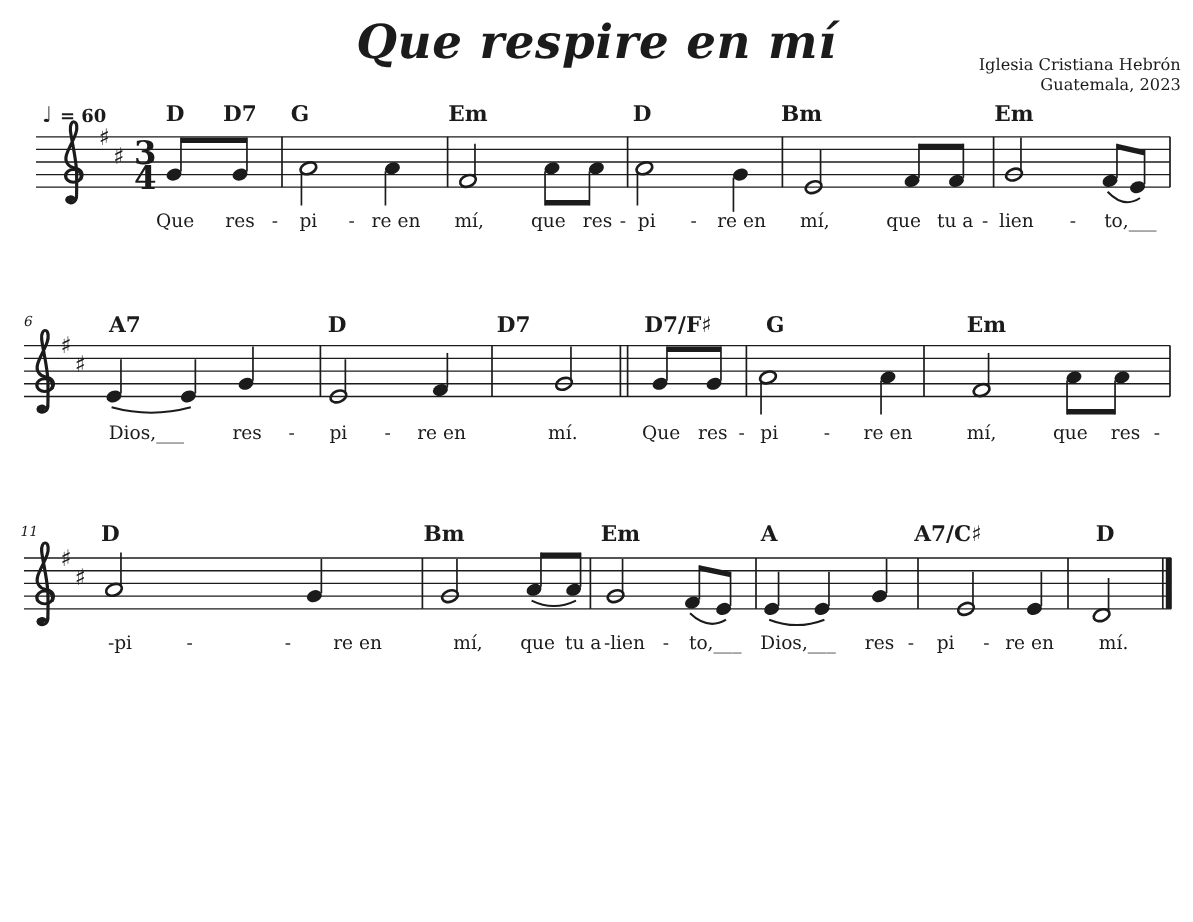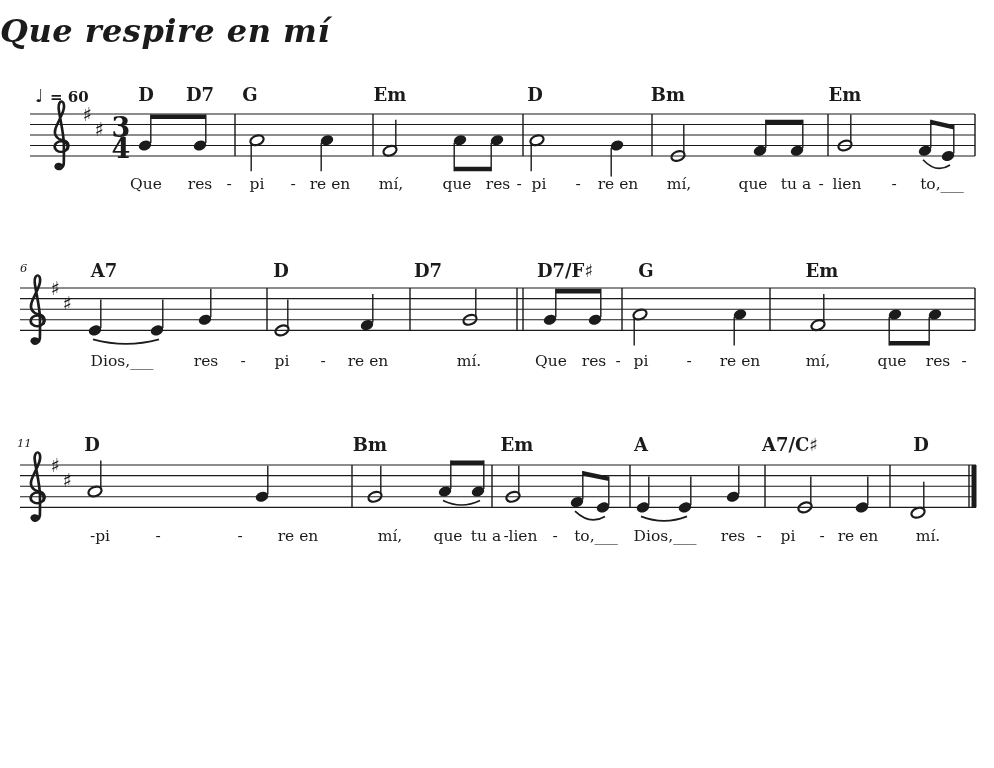--- a/index.html
+++ b/index.html
@@ -1,37 +1,41 @@
 <!DOCTYPE html>
 <html><head>
 <meta charset="utf-8">
 <style>
   html,body{margin:0;padding:0;background:#fff;}
   .page{position:relative;width:994px;height:768px;background:#ffffff;overflow:hidden;
         font-family:"DejaVu Serif","Liberation Serif",serif;color:#1b1b1b;}
-  .title{position:absolute;left:0;right:0;top:12px;text-align:left;
-         font-size:32px;font-weight:bold;font-style:italic;letter-spacing:.5px;}
+  .title{position:absolute;left:0;right:0;top:12px;text-align:center;
+         font-size:39px;font-weight:bold;font-style:italic;letter-spacing:.5px;}
   .subtitle{position:absolute;left:0;right:0;top:52px;text-align:center;font-size:16.5px;}
   .attribution{position:absolute;right:10px;top:46px;text-align:right;
                font-size:13.5px;line-height:16.5px;}
   svg.score{position:absolute;left:0;top:0;}
   svg text{font-family:"DejaVu Serif","Liberation Serif",serif;fill:#1b1b1b;}
   svg text.chord{font-weight:bold;font-size:18px;}
   svg text.lyric{font-size:15.5px;}
   svg text.mnum{font-style:italic;font-size:11.5px;}
   svg text.tsig{font-weight:bold;font-size:27px;}
   svg text.sharp{font-family:"DejaVu Sans",sans-serif;font-size:19px;}
   svg text.tempo-note{font-family:"DejaVu Sans",sans-serif;font-size:18px;}
   svg text.tempo-text{font-weight:bold;font-size:15px;}
 </style>
 </head>
 <body>
 
 <div class="page">
   <div class="title">Que respire en mí</div>
+  <div class="attribution">
+    <div>Iglesia Cristiana Hebrón</div>
+    <div>Guatemala, 2023</div>
+  </div>
   <svg id="score" class="score" width="994" height="768" viewBox="0 0 994 768">
       <g>
         <g>
           <line x1="30" y1="114" x2="975" y2="114" stroke="#1b1b1b" stroke-width="1.1"></line>
           <line x1="30" y1="124.5" x2="975" y2="124.5" stroke="#1b1b1b" stroke-width="1.1"></line>
           <line x1="30" y1="135" x2="975" y2="135" stroke="#1b1b1b" stroke-width="1.1"></line>
           <line x1="30" y1="145.5" x2="975" y2="145.5" stroke="#1b1b1b" stroke-width="1.1"></line>
           <line x1="30" y1="156" x2="975" y2="156" stroke="#1b1b1b" stroke-width="1.1"></line>
         </g>
         <line x1="235" y1="114" x2="235" y2="156" stroke="#1b1b1b" stroke-width="1.4"></line>

